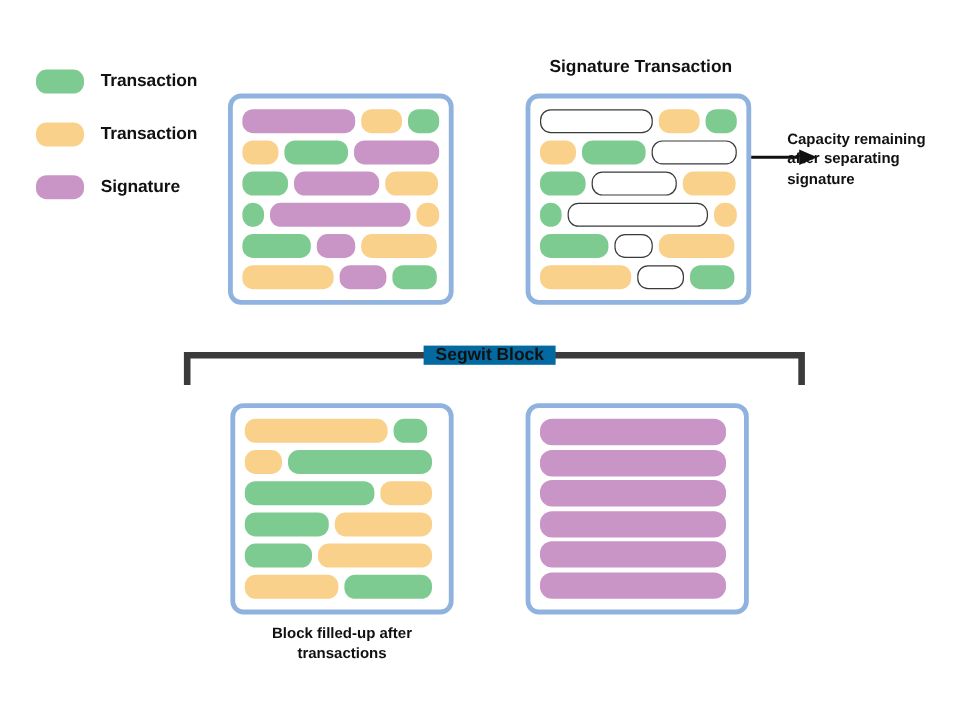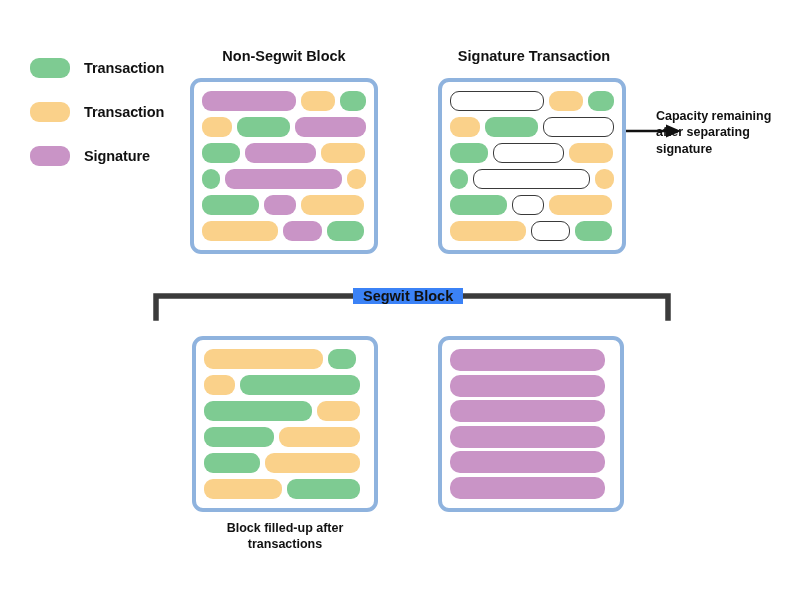--- a/index.html
+++ b/index.html
@@ -117,21 +117,21 @@
   
   .bracket-svg {
     position: absolute;
     overflow: visible;
   }
   .bracket-label {
     position: absolute;
     font-size: 14.5px;
     font-weight: bold;
     color: #111111;
-    background: #3b82f6;
+    background: #0369a1;
     padding: 0 10px;
     white-space: nowrap;
   }
 </style>
 </head>
 <body>
 
 <div class="canvas">
 
   <div class="legend">
@@ -142,21 +142,20 @@
     <div class="legend-row">
       <div class="legend-swatch tx-orange-sw" style="background:#fad18a"></div>
       <div class="legend-label">Transaction</div>
     </div>
     <div class="legend-row">
       <div class="legend-swatch sig-sw" style="background:#c994c6"></div>
       <div class="legend-label">Signature</div>
     </div>
   </div>
 
-  <div class="block-title" style="left:190px; top:48px; width:188px;">Non-Segwit Block</div>
   <div class="block" id="block-non-segwit" style="left:190px; top:78px; width:188px; height:176px;">
       <div class="block-row">
         <div class="bar sig" style="width: 98px;"></div>
         <div class="bar tx-orange" style="width: 36px;"></div>
         <div class="bar tx-green" style="width: 27px;"></div>
       </div>
       <div class="block-row">
         <div class="bar tx-orange" style="width: 31px;"></div>
         <div class="bar tx-green" style="width: 54px;"></div>
         <div class="bar sig" style="width: 72px;"></div>

